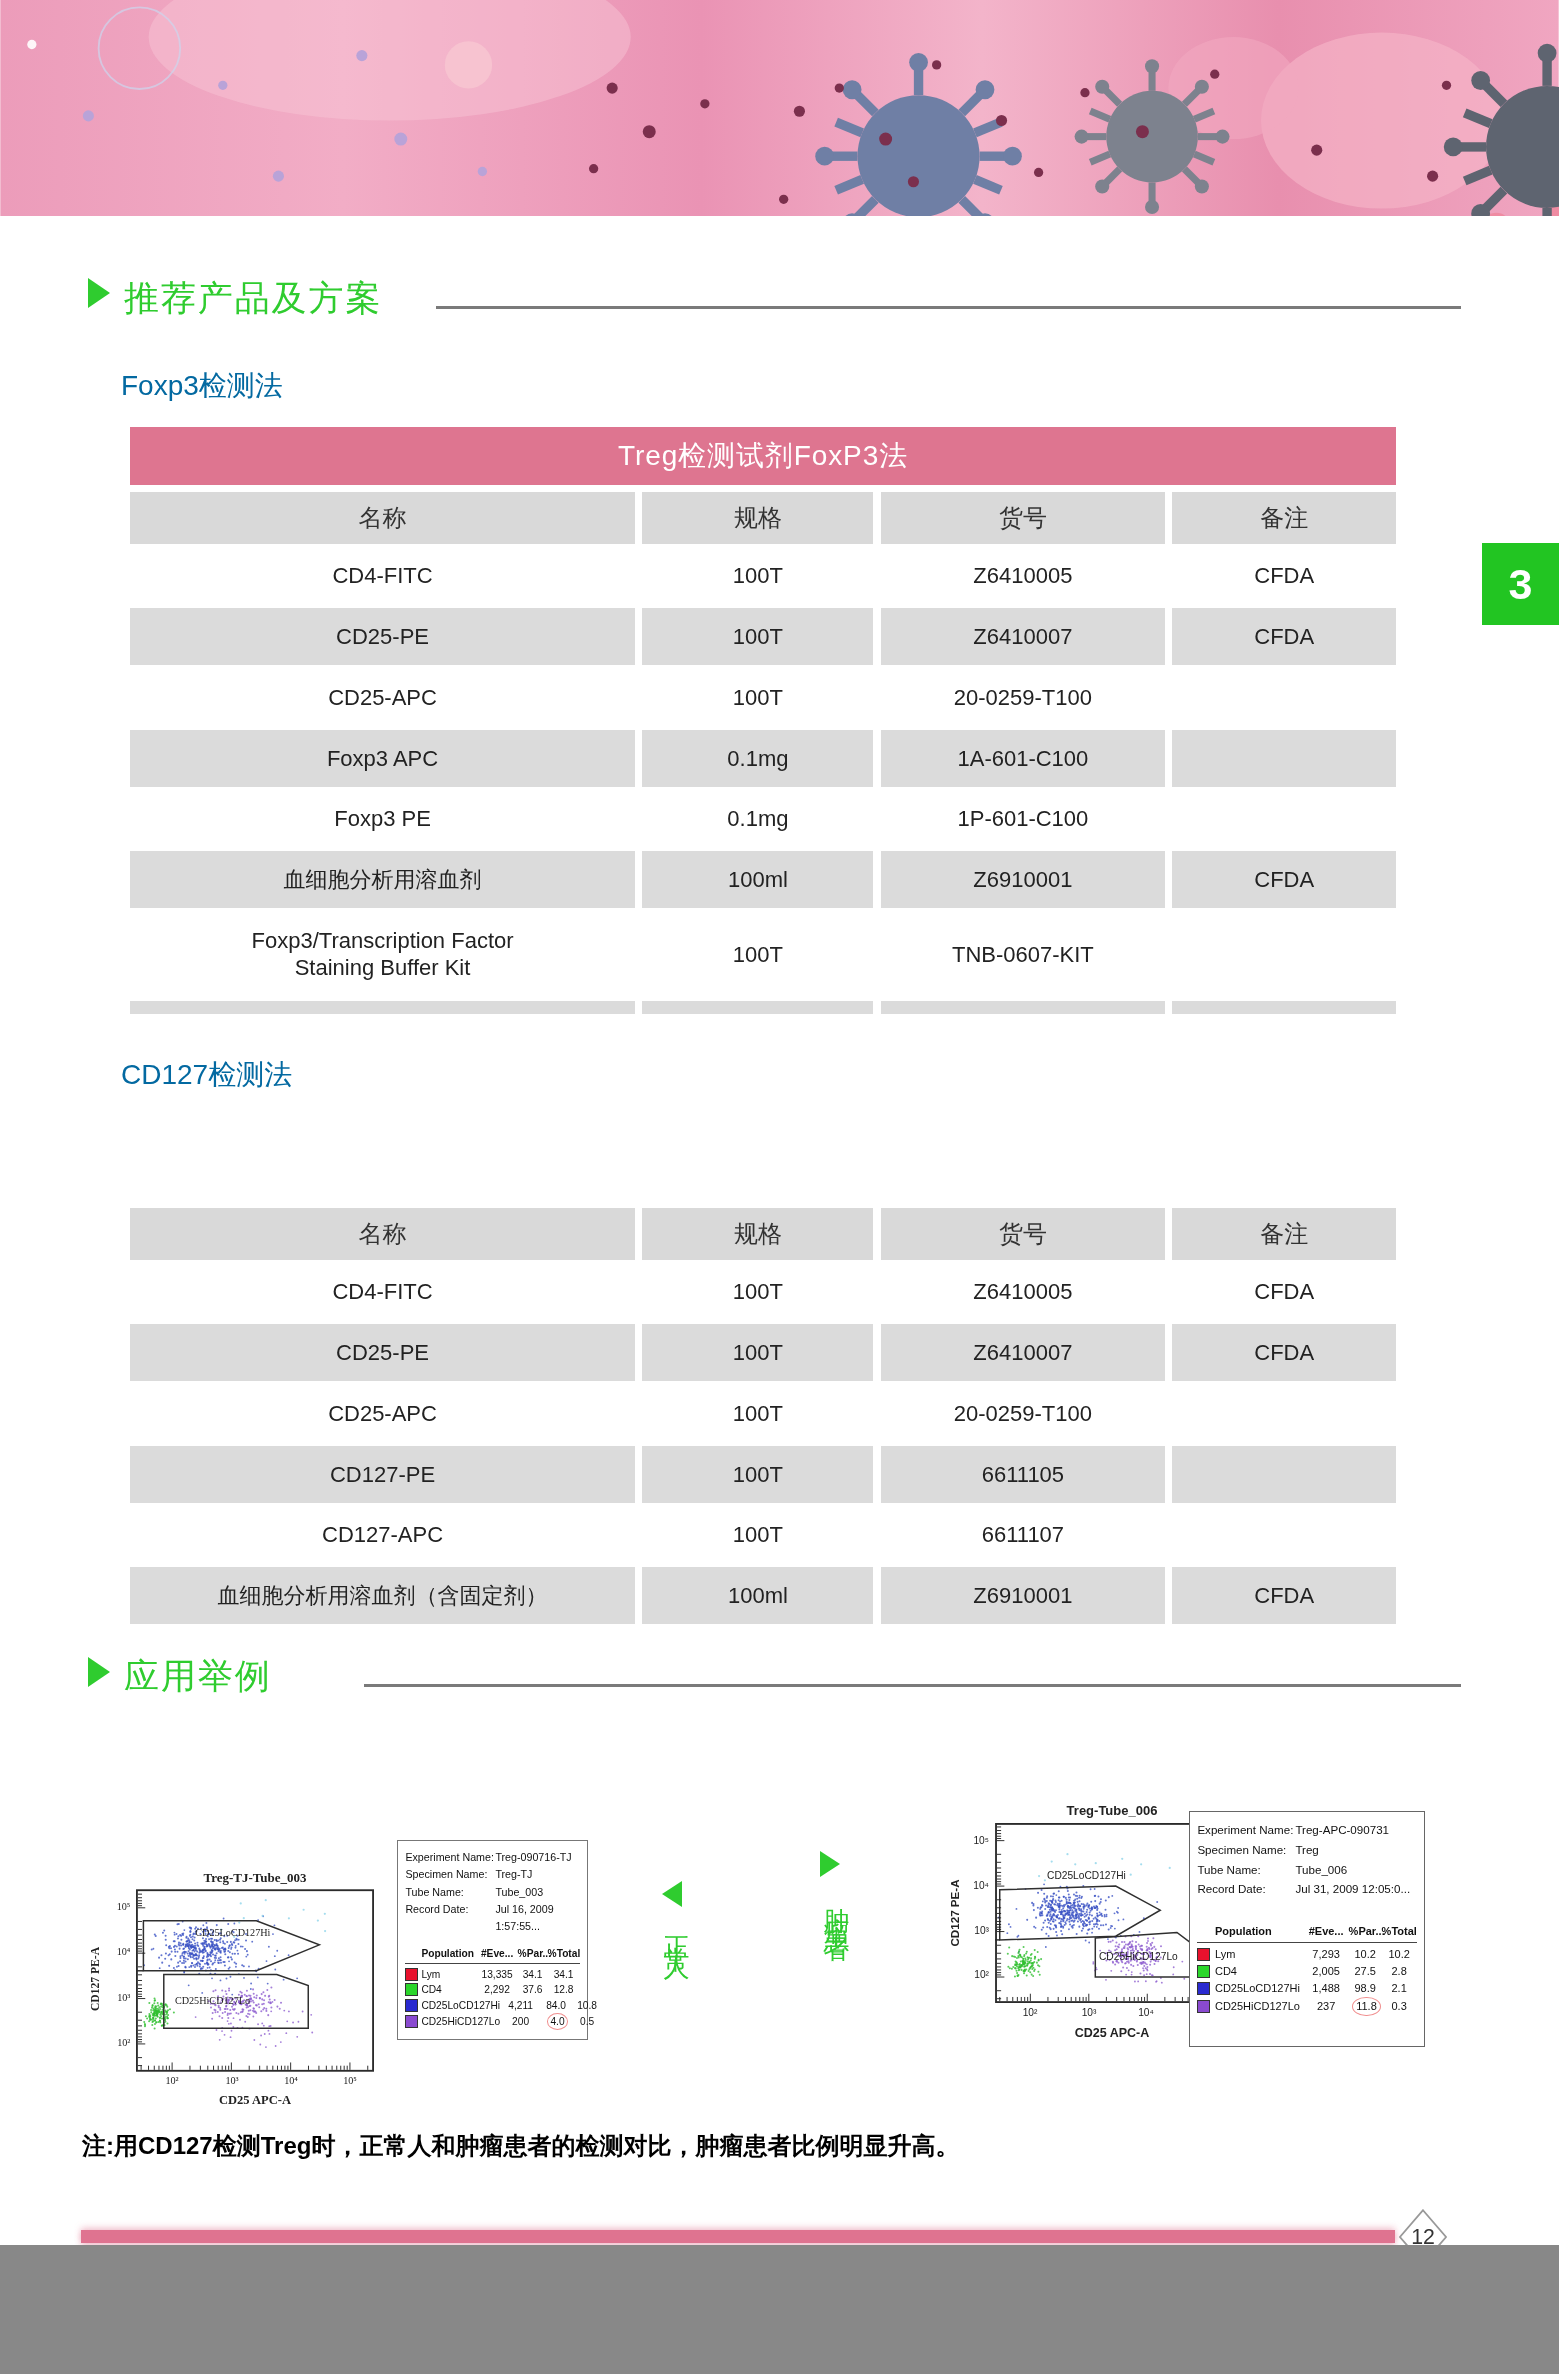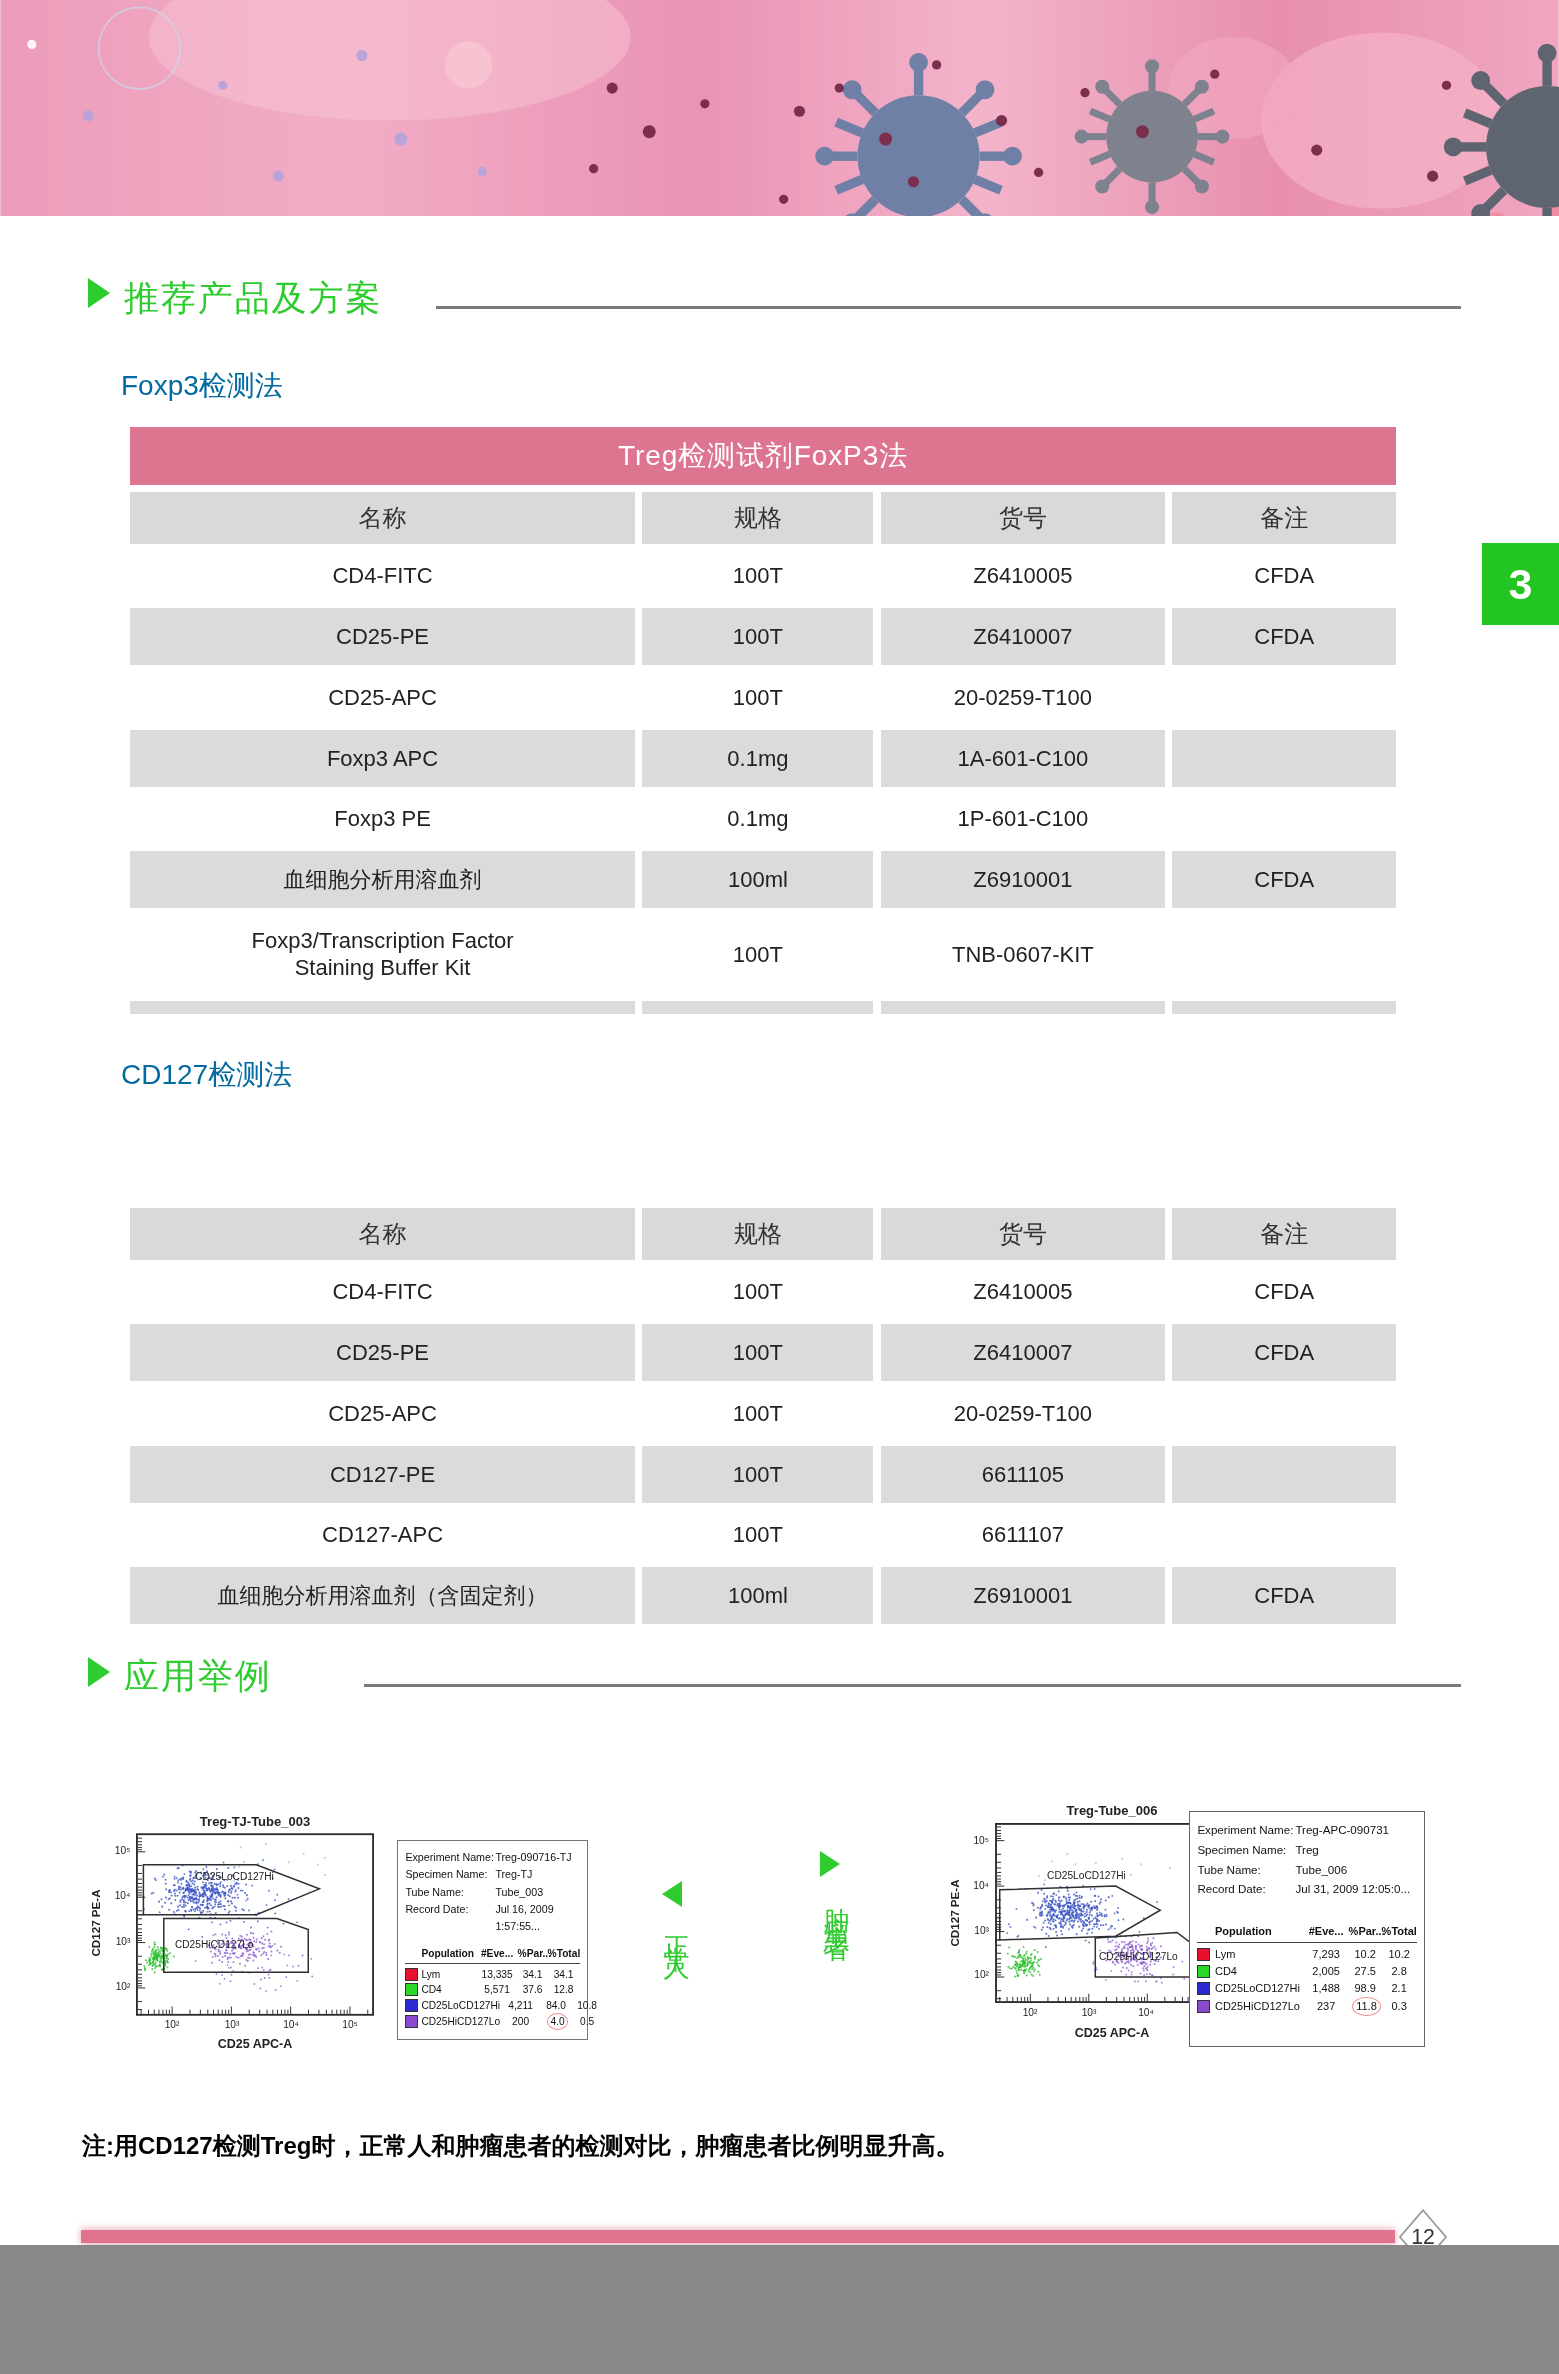--- a/index.html
+++ b/index.html
@@ -247,21 +247,21 @@
     <div class="cell gray">血细胞分析用溶血剂（含固定剂）</div>
     <div class="cell gray">100ml</div>
     <div class="cell gray">Z6910001</div>
     <div class="cell gray">CFDA</div>
   </div>
 
   <div class="sec-tri" style="left:88px;top:1657px;"></div>
   <div class="sec-title" style="left:124px;top:1653px;">应用举例</div>
   <div class="sec-line" style="left:364px;top:1684px;width:1097px;"></div>
 
-  <div class="plot-wrap" style="left:82px;top:1814px;width:311px;height:250px;">
+  <div class="plot-wrap" style="left:82px;top:1870px;width:311px;height:250px;font-family:Liberation Serif, serif;">
     <div class="plot-title" style="left:54px;top:0;width:238px;">Treg-TJ-Tube_003</div>
     <svg id="plot0" class="plot-svg" style="left:54px;top:18.6px;" width="238" height="183" viewBox="0 0 257 197">
       <g id="dots0">
           <circle cx="88.1" cy="61.2" r="1.1" fill="#3b52c4" opacity="0.8"></circle>
           <circle cx="82.5" cy="66.3" r="1.1" fill="#3b52c4" opacity="0.8"></circle>
           <circle cx="62.0" cy="70.6" r="1.1" fill="#3b52c4" opacity="0.8"></circle>
           <circle cx="64.5" cy="45.9" r="1.1" fill="#3b52c4" opacity="0.8"></circle>
           <circle cx="32.6" cy="60.5" r="1.1" fill="#3b52c4" opacity="0.8"></circle>
           <circle cx="72.1" cy="65.7" r="1.1" fill="#3b52c4" opacity="0.8"></circle>
           <circle cx="37.8" cy="63.7" r="1.1" fill="#3b52c4" opacity="0.8"></circle>
@@ -1243,21 +1243,21 @@
       <div class="pop-r">
         <span class="sw" style="background-color: rgb(232, 17, 45);"></span>
         <span>Lym</span>
           <span class="num">13,335</span>
         <span class="num">34.1</span>
           <span class="num">34.1</span>
       </div>
       <div class="pop-r">
         <span class="sw" style="background-color: rgb(43, 214, 43);"></span>
         <span>CD4</span>
-          <span class="num">5,571</span>
+          <span class="num">2,292</span>
         <span class="num">37.6</span>
           <span class="num">12.8</span>
       </div>
       <div class="pop-r">
         <span class="sw" style="background-color: rgb(42, 42, 208);"></span>
         <span>CD25LoCD127Hi</span>
           <span class="num">4,211</span>
         <span class="num">84.0</span>
           <span class="num">10.8</span>
       </div>

